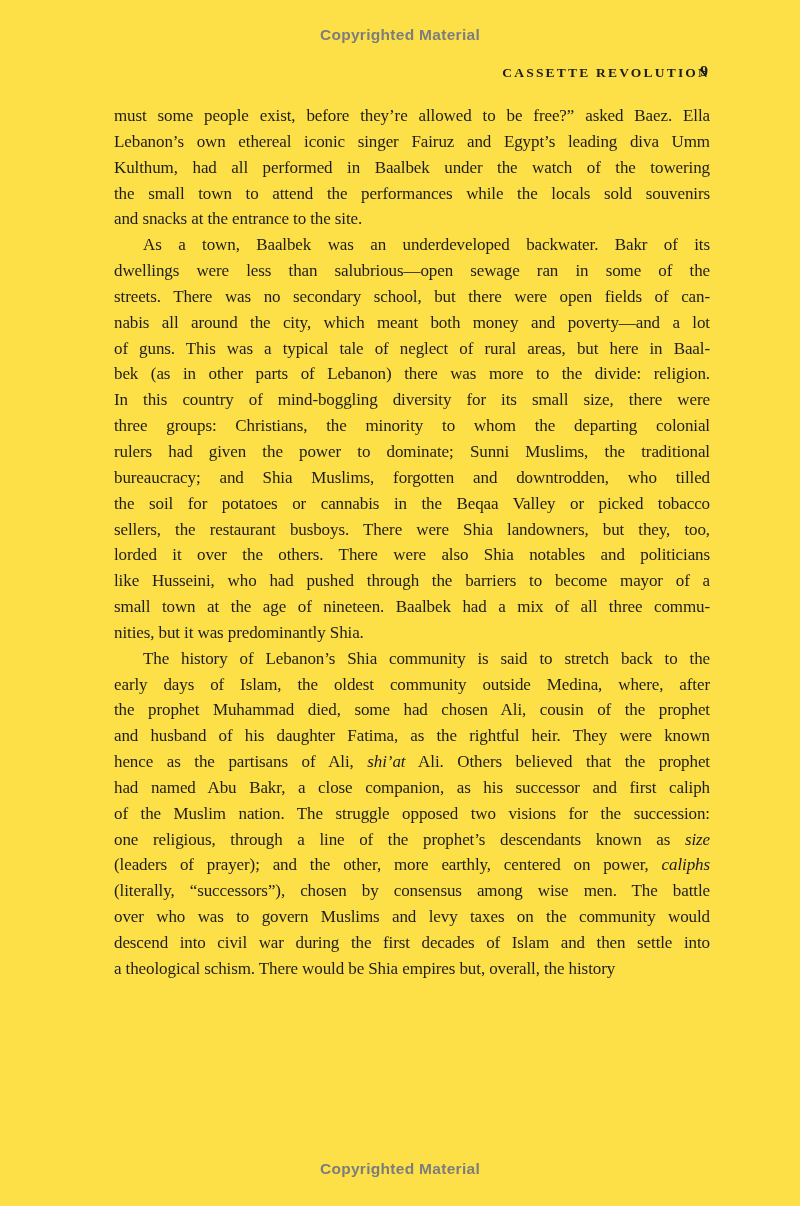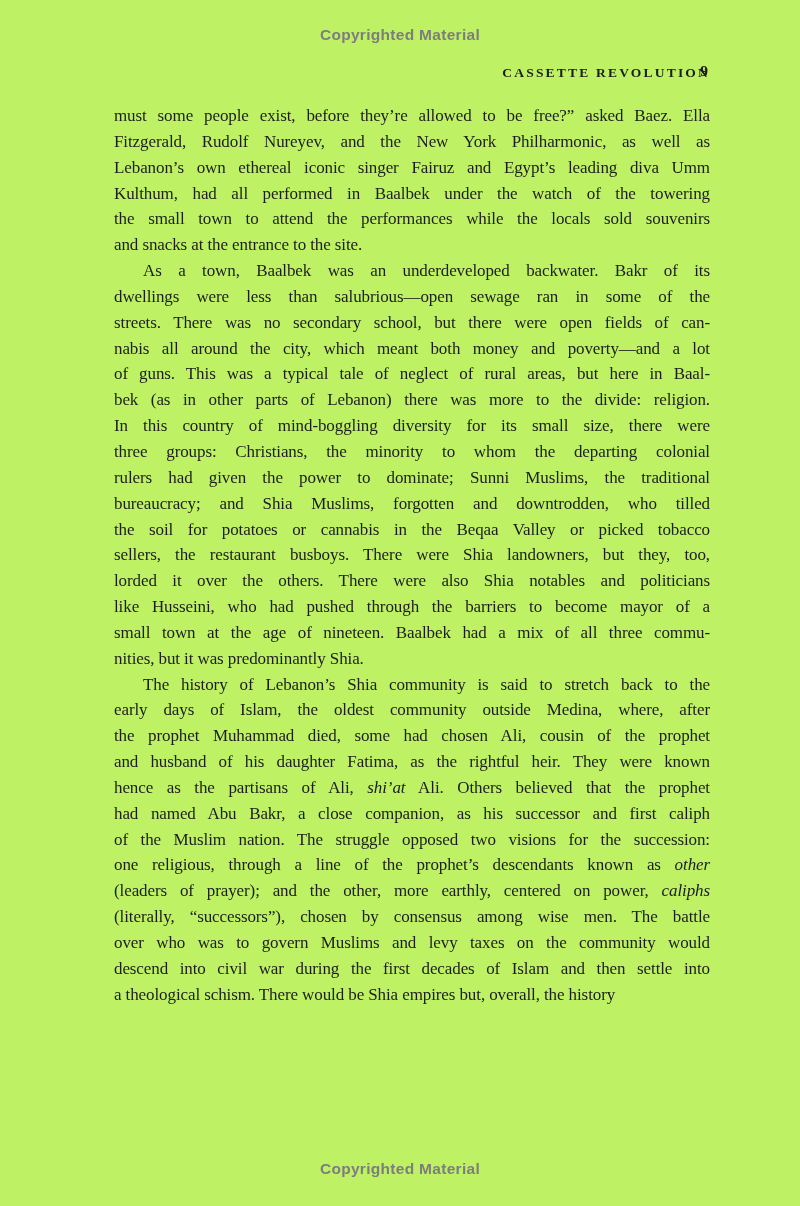--- a/index.html
+++ b/index.html
@@ -1,20 +1,20 @@
 <!DOCTYPE html>
 <html><head>
 <meta charset="utf-8">
 <style>
   html, body { margin: 0; padding: 0; background: #ffffff; }
   .page {
     position: relative;
     width: 800px;
     height: 1206px;
-    background: #bef264;
+    background: #fde047;
     font-family: "Liberation Serif", "DejaVu Serif", serif;
     overflow: hidden;
   }
   .copyright {
     position: absolute;
     left: 0;
     width: 100%;
     text-align: center;
     font-family: "Liberation Sans", "DejaVu Sans", sans-serif;
     font-weight: bold;
@@ -76,21 +76,20 @@
 <div class="page">
   <div class="copyright top">Copyrighted Material</div>
 
   <div class="running-head">
     <span class="head-title">CASSETTE REVOLUTION</span>
     <span class="page-number">9</span>
   </div>
 
   <div class="body-text">
       <div class="line">must some people exist, before they’re allowed to be free?” asked Baez. Ella</div>
-      <div class="line">Fitzgerald, Rudolf Nureyev, and the New York Philharmonic, as well as</div>
       <div class="line">Lebanon’s own ethereal iconic singer Fairuz and Egypt’s leading diva Umm</div>
       <div class="line">Kulthum, had all performed in Baalbek under the watch of the towering</div>
       <div class="line">the small town to attend the performances while the locals sold souvenirs</div>
       <div class="line last">and snacks at the entrance to the site.</div>
       <div class="line indent">As a town, Baalbek was an underdeveloped backwater. Bakr of its</div>
       <div class="line">dwellings were less than salubrious—open sewage ran in some of the</div>
       <div class="line">streets. There was no secondary school, but there were open fields of can-</div>
       <div class="line">nabis all around the city, which meant both money and poverty—and a lot</div>
       <div class="line">of guns. This was a typical tale of neglect of rural areas, but here in Baal-</div>
       <div class="line">bek (as in other parts of Lebanon) there was more to the divide: religion.</div>
@@ -104,21 +103,21 @@
       <div class="line">like Husseini, who had pushed through the barriers to become mayor of a</div>
       <div class="line">small town at the age of nineteen. Baalbek had a mix of all three commu-</div>
       <div class="line last">nities, but it was predominantly Shia.</div>
       <div class="line indent">The history of Lebanon’s Shia community is said to stretch back to the</div>
       <div class="line">early days of Islam, the oldest community outside Medina, where, after</div>
       <div class="line">the prophet Muhammad died, some had chosen Ali, cousin of the prophet</div>
       <div class="line">and husband of his daughter Fatima, as the rightful heir. They were known</div>
       <div class="line">hence as the partisans of Ali, <i>shi’at</i> Ali. Others believed that the prophet</div>
       <div class="line">had named Abu Bakr, a close companion, as his successor and first caliph</div>
       <div class="line">of the Muslim nation. The struggle opposed two visions for the succession:</div>
-      <div class="line">one religious, through a line of the prophet’s descendants known as <i>other</i></div>
+      <div class="line">one religious, through a line of the prophet’s descendants known as <i>size</i></div>
       <div class="line">(leaders of prayer); and the other, more earthly, centered on power, <i>caliphs</i></div>
       <div class="line">(literally, “successors”), chosen by consensus among wise men. The battle</div>
       <div class="line">over who was to govern Muslims and levy taxes on the community would</div>
       <div class="line">descend into civil war during the first decades of Islam and then settle into</div>
       <div class="line last">a theological schism. There would be Shia empires but, overall, the history</div>
     </div>
 
   <div class="copyright bottom">Copyrighted Material</div>
 </div>
 

